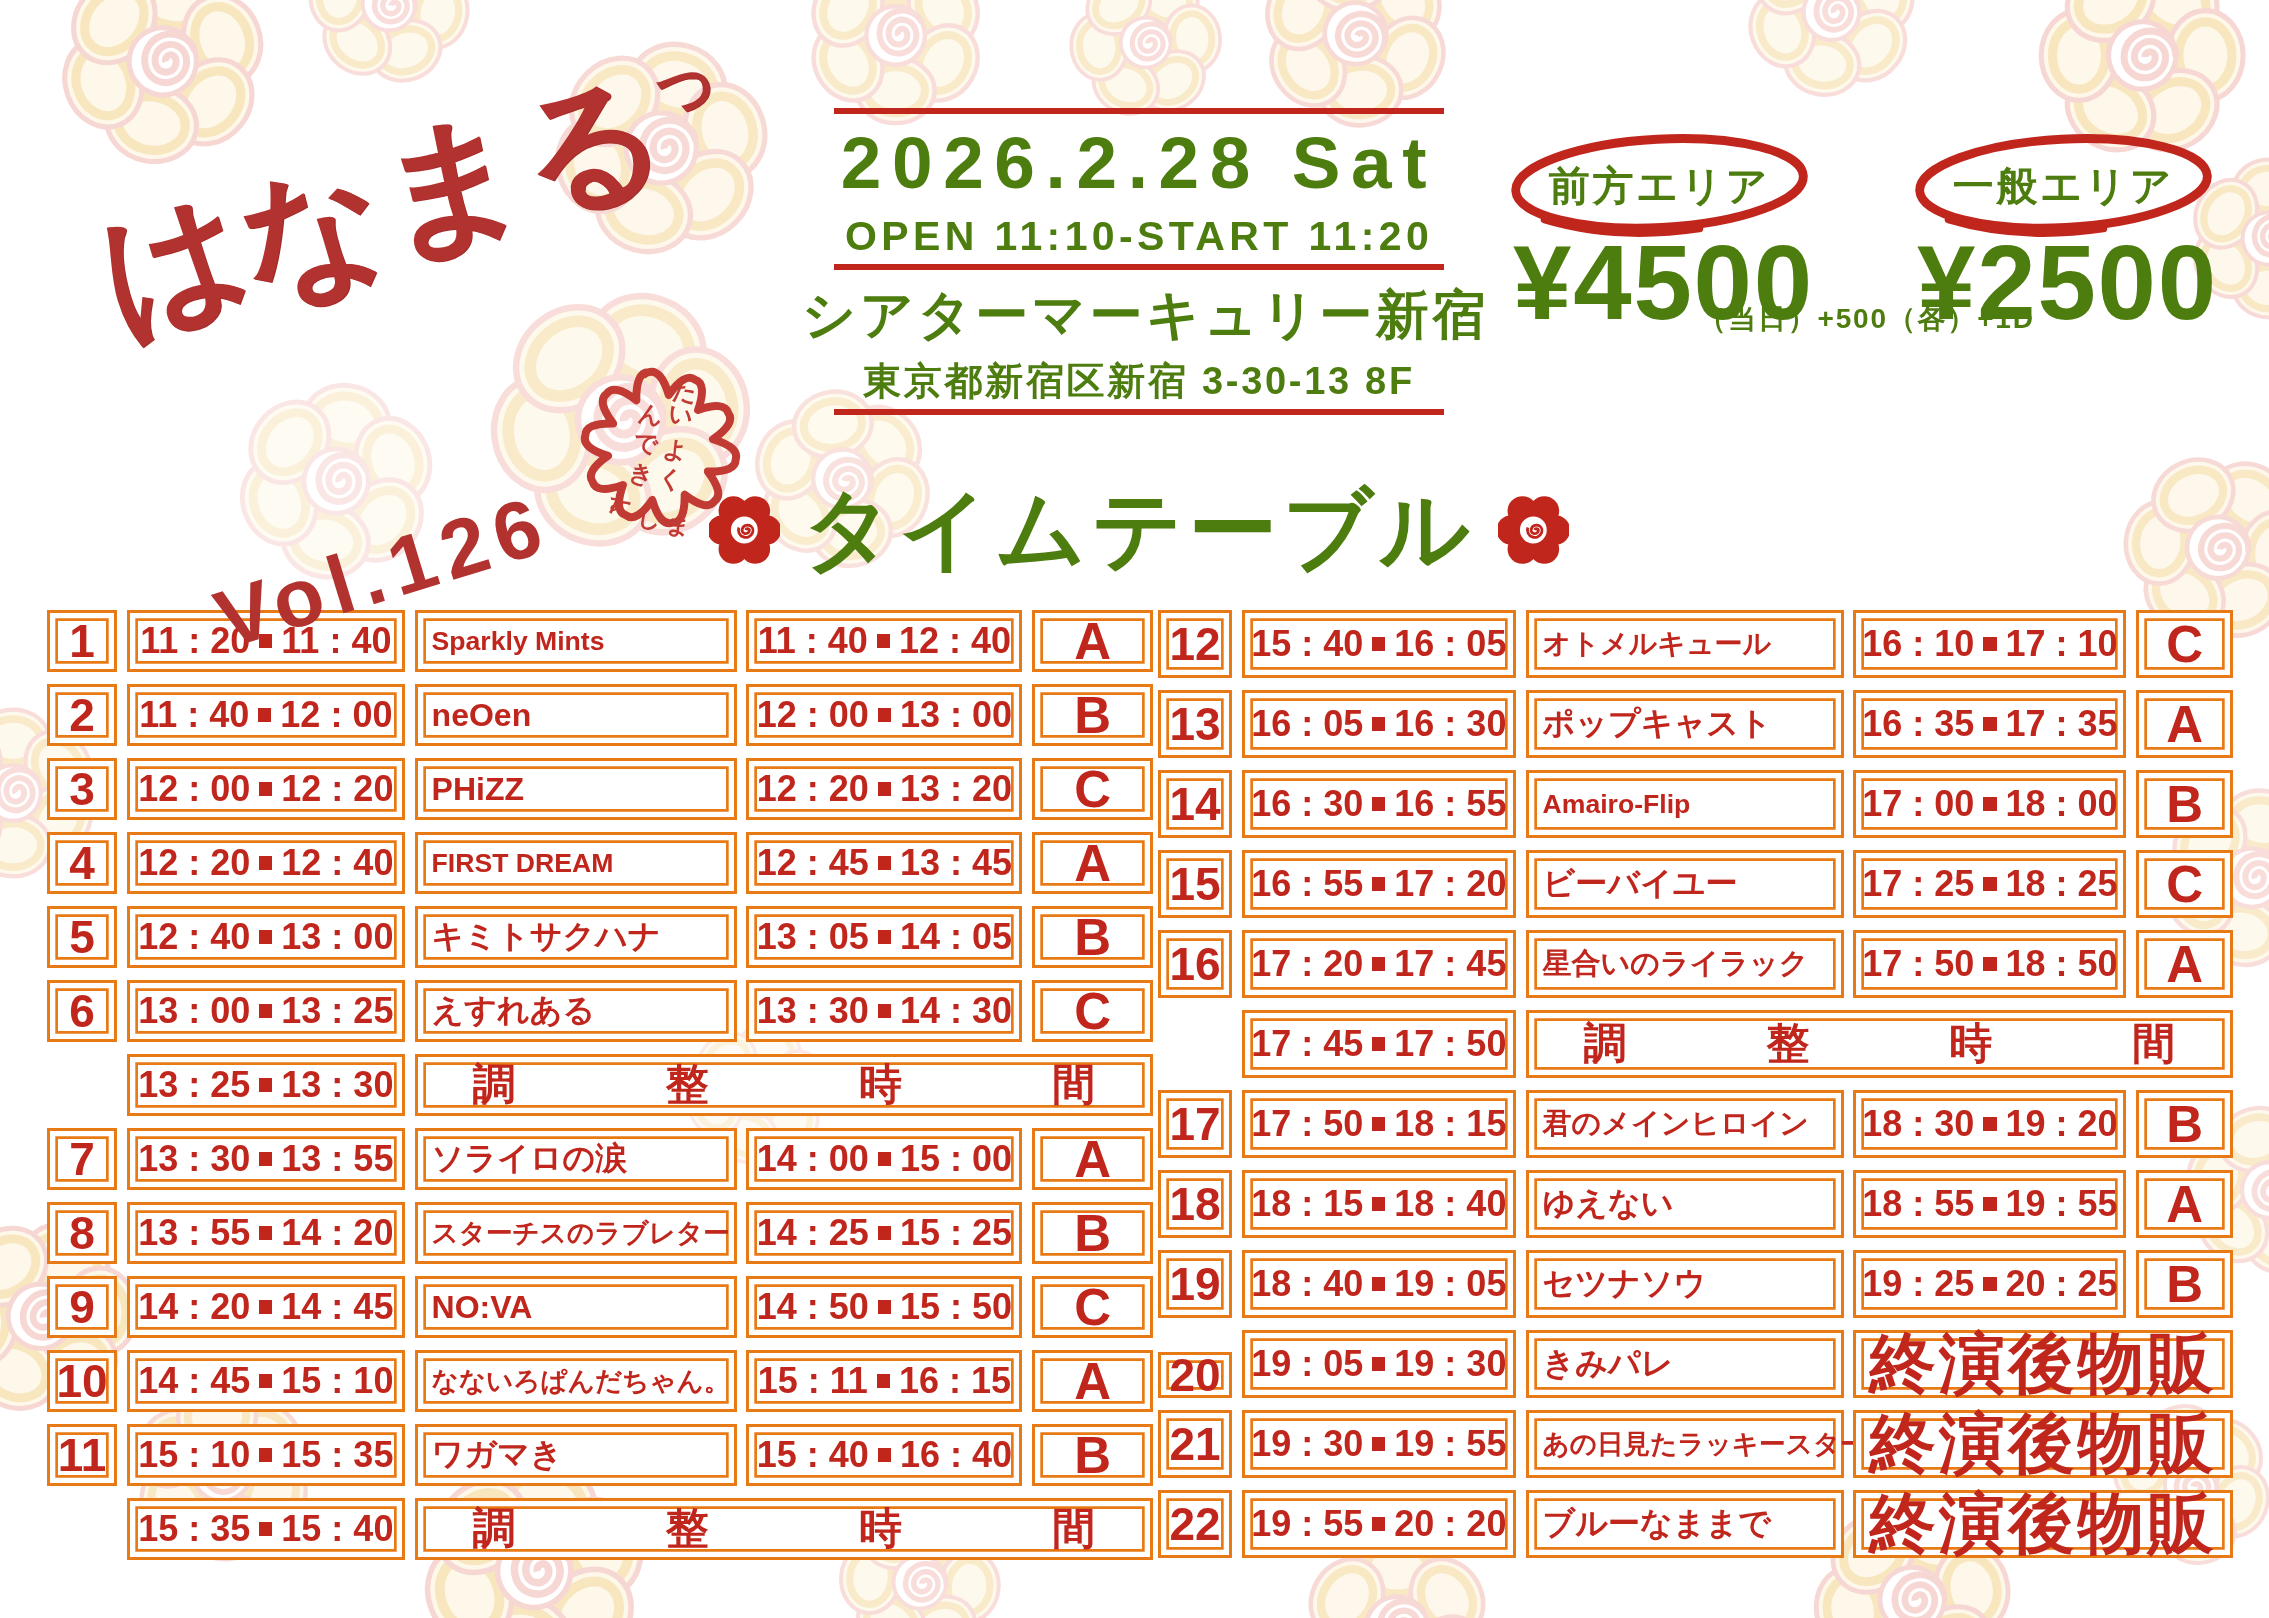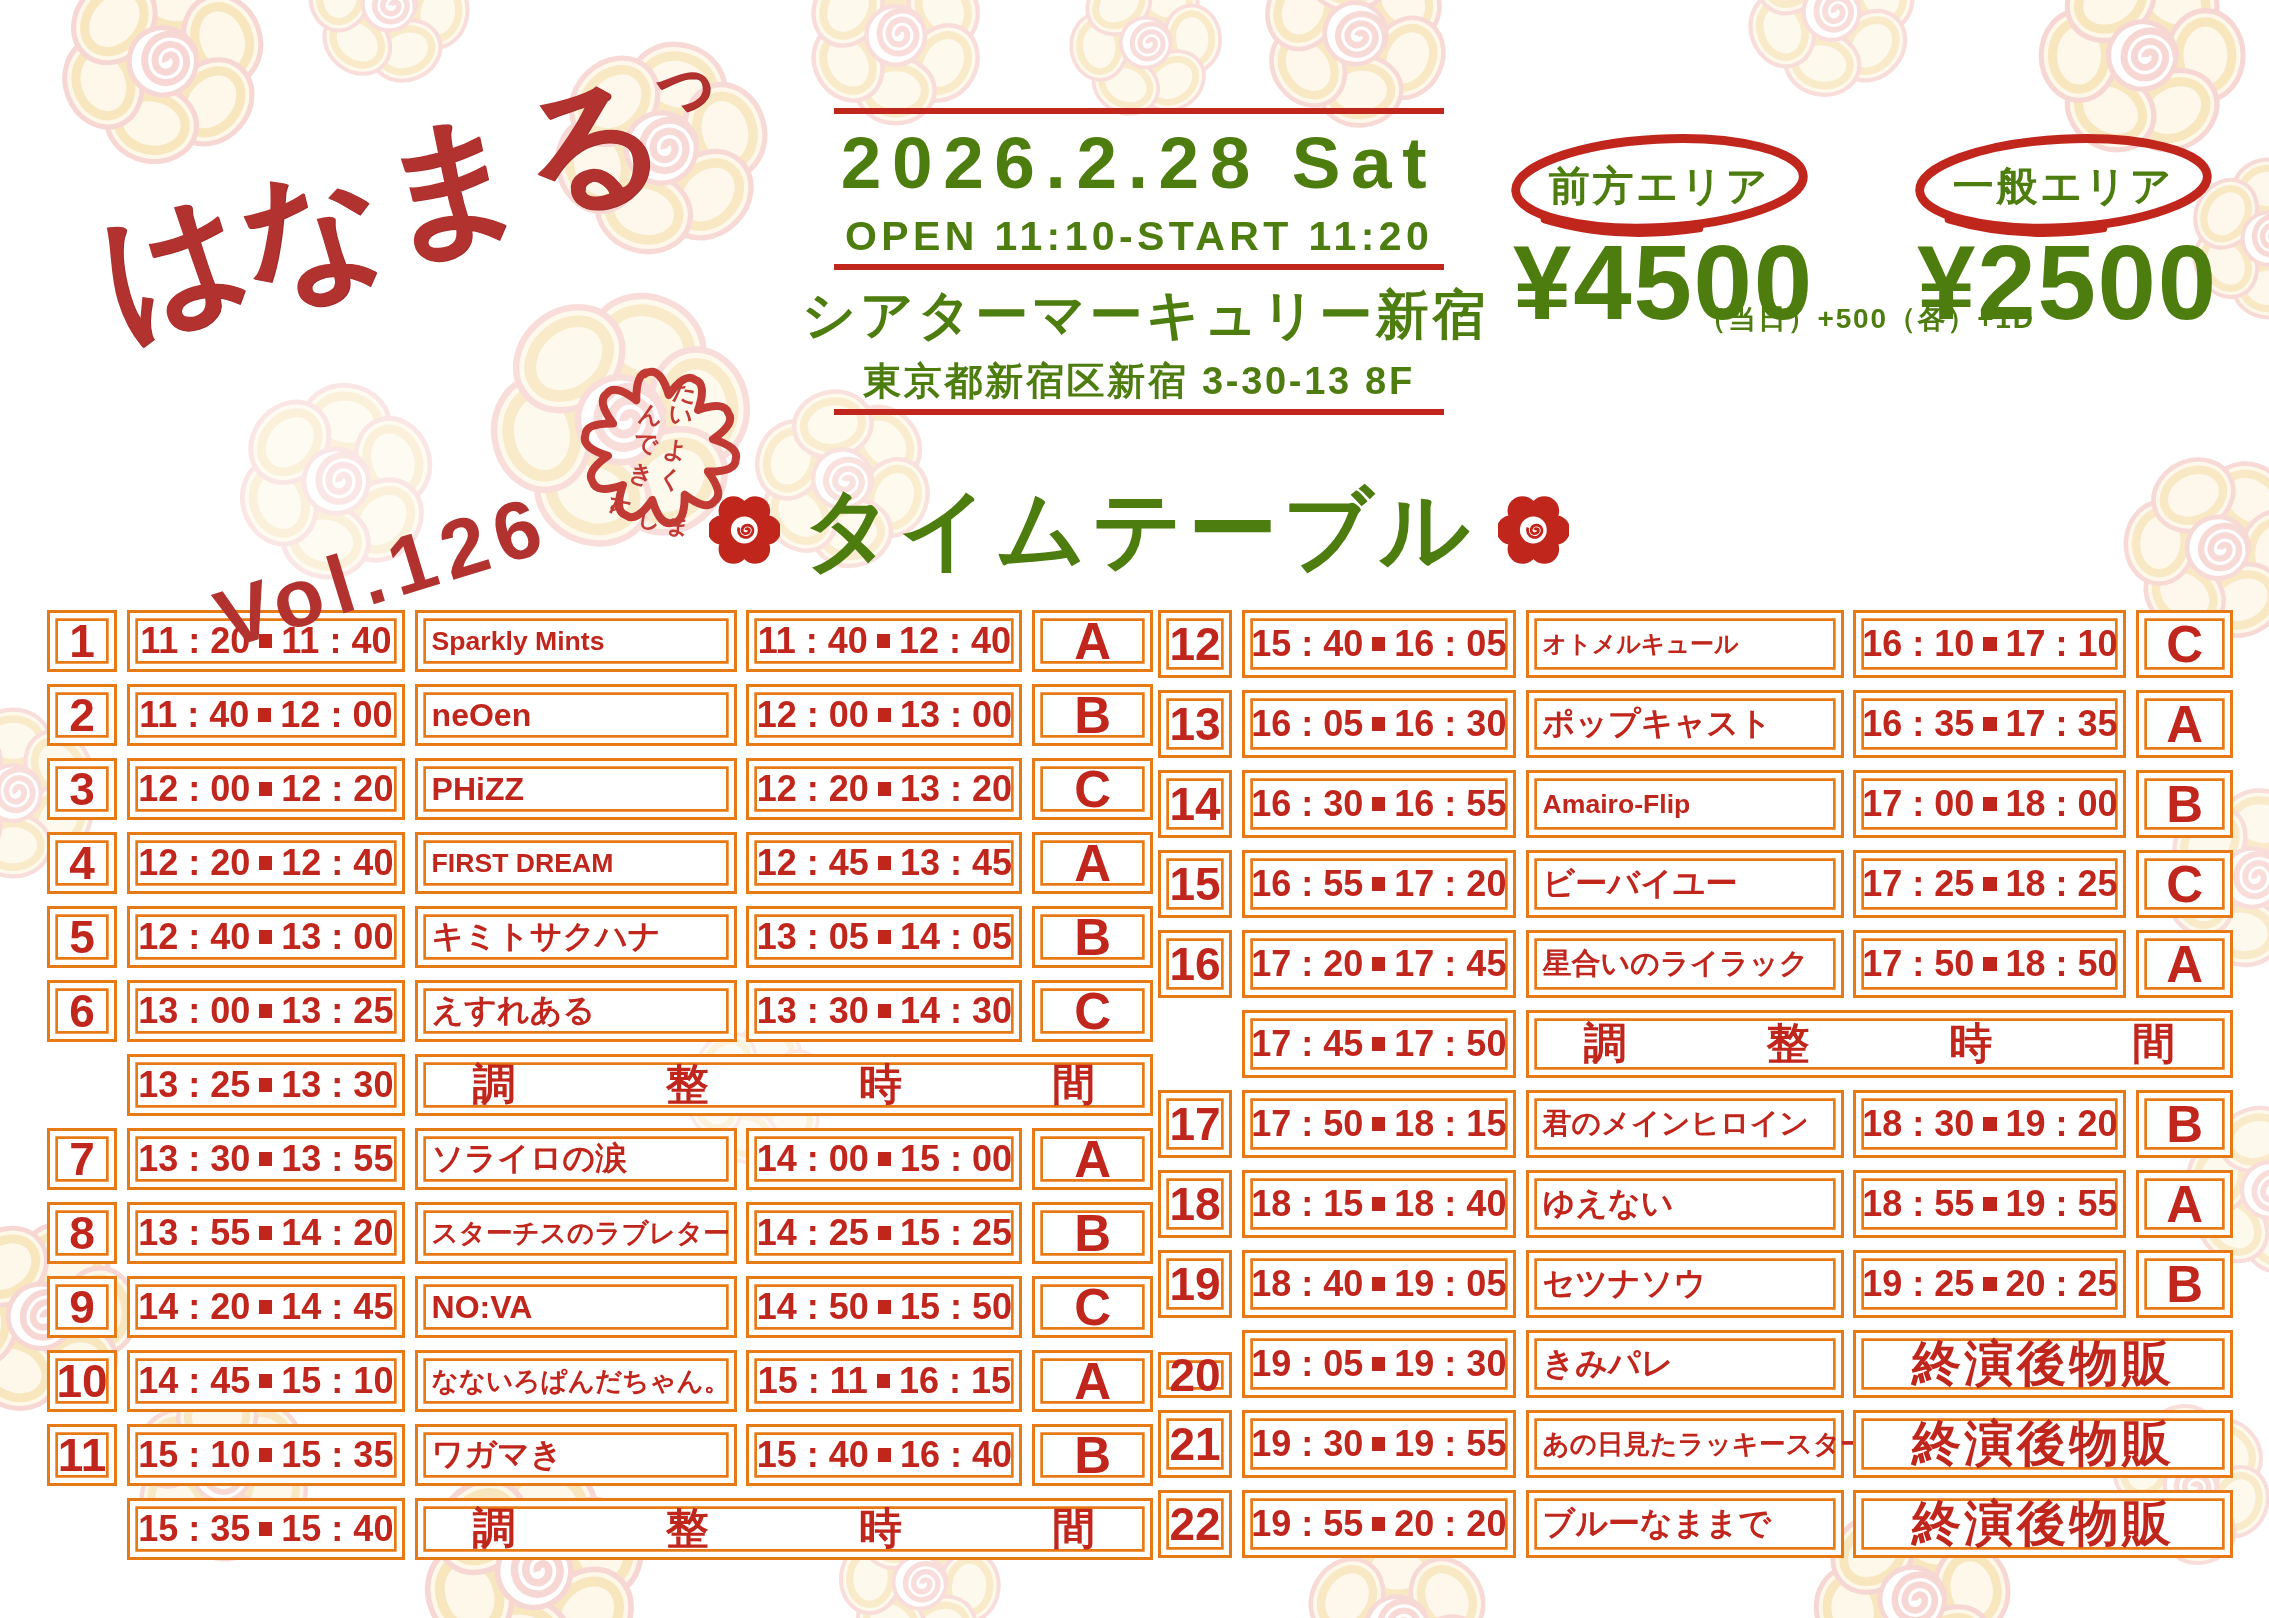--- a/index.html
+++ b/index.html
@@ -63,21 +63,21 @@
   .cell{background:#fff;border:3.5px solid #e87a15;
         box-shadow:inset 0 0 0 5.3px #fff,inset 0 0 0 8px #e87a15;
         display:flex;align-items:center;justify-content:center;
         color:#c1261d;white-space:nowrap;}
   .c-no{font-size:46px;}
   .c-time{font-size:36px;}
   .c-time .dash{display:inline-block;width:13.3px;height:13.3px;background:#c1261d;margin:0 8.9px;}
   .c-name{justify-content:flex-start;padding-left:14px;font-size:32px;}
   .c-lane{font-size:51px;}
   .c-adjust{justify-content:space-between;padding:0 55px;font-size:43px;}
-  .c-goods{font-size:49px;letter-spacing:3.5px;}
+  .c-goods{font-size:66px;letter-spacing:3.5px;}
 </style>
 </head>
 <body>
 
 <div id="stage">
   <svg id="bg" width="2270" height="1618" viewBox="0 0 2560 1825">
       <g transform="translate(60 -60) rotate(10 110 110) scale(1.15)" opacity="0.6">
         <g transform="rotate(0 110 110)">
           <ellipse cx="110" cy="48" rx="44" ry="37" fill="#fdf4db" stroke="#f2bdb6" stroke-width="5"></ellipse>
           <ellipse cx="110" cy="48" rx="33" ry="26" fill="none" stroke="#f4d795" stroke-width="9"></ellipse>
@@ -981,21 +981,21 @@
         <span>間</span>
       </div>
     </div>
   <div class="ttable" id="rtable">
       <div class="cell c-no" style="grid-column: 1;">12</div>
       <div class="cell c-time" style="grid-column: 2;">
         <span>15 : 40</span>
         <span class="dash"></span>
         <span>16 : 05</span>
       </div>
-      <div class="cell c-name" style="grid-column: 3; font-size: 24px;">オトメルキュール</div>
+      <div class="cell c-name" style="grid-column: 3; font-size: 28px;">オトメルキュール</div>
       <div class="cell c-time" style="grid-column: 4;">
         <span>16 : 10</span>
         <span class="dash"></span>
         <span>17 : 10</span>
       </div>
       <div class="cell c-lane" style="grid-column: 5;">C</div>
       <div class="cell c-no" style="grid-column: 1;">13</div>
       <div class="cell c-time" style="grid-column: 2;">
         <span>16 : 05</span>
         <span class="dash"></span>

